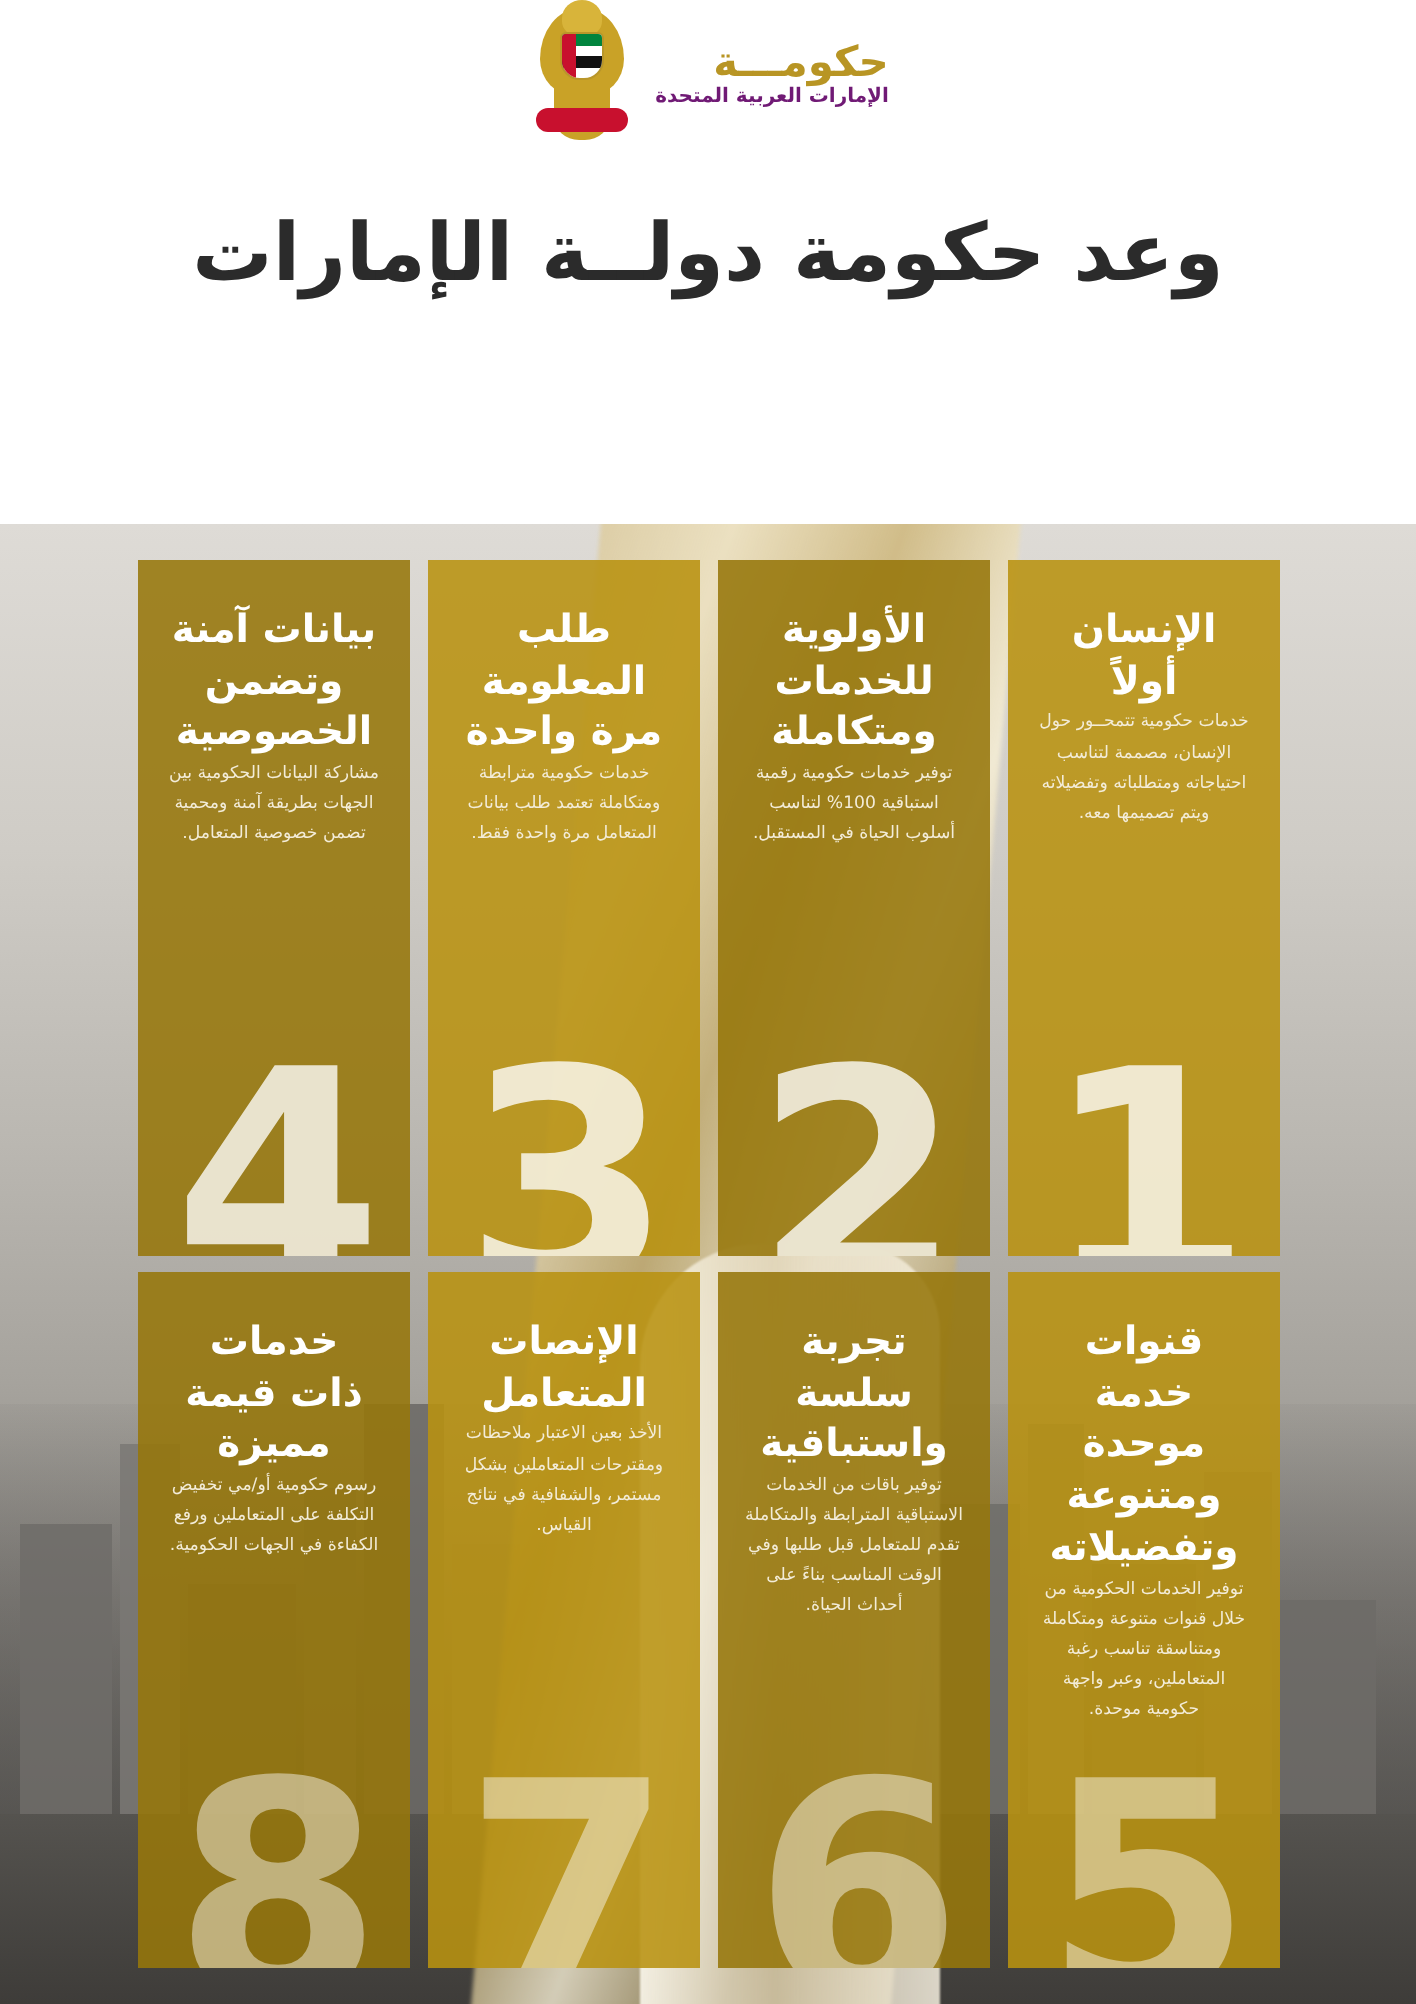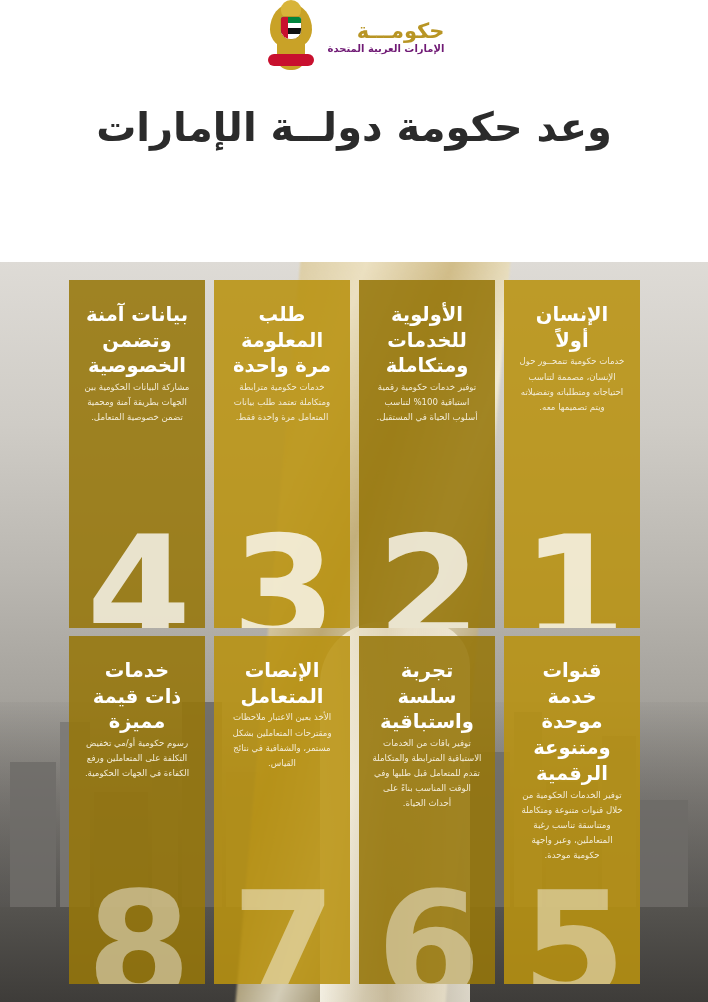--- a/index.html
+++ b/index.html
@@ -309,21 +309,21 @@
         </div>
         <div class="c-desc">مشاركة البيانات الحكومية بين الجهات بطريقة آمنة ومحمية تضمن خصوصية المتعامل.</div>
         <div class="c-num">4</div>
       </div>
 
       <div class="card row2">
         <div class="c-title">
           <div>قنوات خدمة</div>
           <div>موحدة</div>
           <div>ومتنوعة</div>
-          <div>الرقمية</div>
+          <div>وتفضيلاته</div>
         </div>
         <div class="c-desc">توفير الخدمات الحكومية من خلال قنوات متنوعة ومتكاملة ومتناسقة تناسب رغبة المتعاملين، وعبر واجهة حكومية موحدة.</div>
         <div class="c-num">5</div>
       </div>
 
       <div class="card row2 dark">
         <div class="c-title">
           <div>تجربة سلسة</div>
           <div>واستباقية</div>
         </div>

